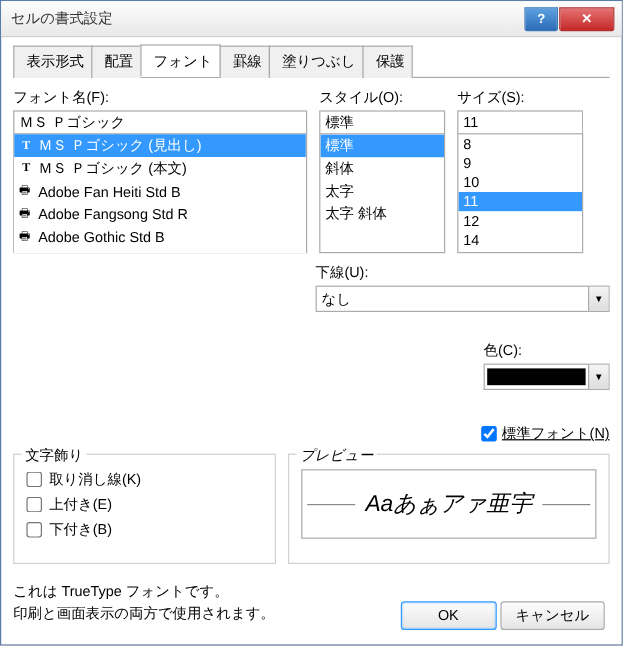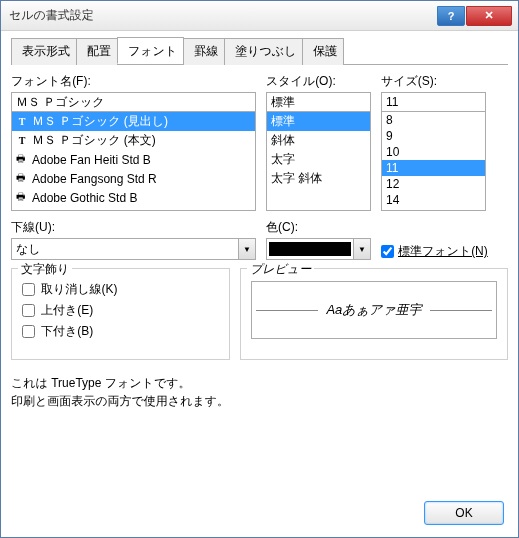--- a/index.html
+++ b/index.html
@@ -19,38 +19,38 @@
 .col-font { width: 245px; }
 .col-style { width: 105px; }
 .col-size { width: 105px; }
 .lbl { margin-bottom: 2px; display: block; }
 .txtbox { width: 100%; height: 20px; border: 1px solid #ababab; padding: 2px 4px; background: #fff; }
 .listbox { width: 100%; height: 100px; border: 1px solid #ababab; background: #fff; overflow-y: scroll; margin-top: -1px;}
 .listbox .item { padding: 1px 4px; display: flex; align-items: center; gap: 4px; white-space: nowrap;}
 .listbox .item.sel { background: #3399ff; color: #fff; }
 .icon-tt { font-family: serif; font-weight: bold; font-size: 10px; width:12px; text-align:center;}
 .icon-pr { font-size: 10px; width:12px;}
-.row2 { display: flex; gap: 10px; margin-top: 8px; align-items:flex-end;}
+.row2 { display: flex; gap: 24px; margin-top: 8px; align-items:flex-end;flex-direction:column;}
 .col-under { width: 245px; }
 .col-color { width: 105px; }
 .combo { width: 100%; height: 22px; border: 1px solid #ababab; display: flex; align-items:center; background:#fff;}
 .combo .val { flex:1; padding: 2px 4px; }
 .combo .colorval { flex:1; margin:2px; background:#000; height:14px;}
 .combo .arrow { width:17px; height:20px; background:linear-gradient(#f5f5f5,#ddd); border-left:1px solid #ababab; display:flex; align-items:center; justify-content:center; font-size:8px;}
 .chk-std { margin-top: 4px; display:flex; align-items:center; gap:4px;}
 .row3 { display: flex; gap: 10px; margin-top: 8px; }
 .group { border: 1px solid #d0d0d0; padding: 8px 10px 10px 10px; position: relative; }
 .group .gtitle { position: absolute; top: -8px; left: 6px; background: #fff; padding: 0 3px; }
 .g-deco { width: 219px; height: 92px;}
 .g-prev { width: 220px; height: 92px; flex:1;font-style:italic;}
 .chk { display: flex; align-items: center; gap: 6px; margin: 4px 0; }
 .chk input { width:13px; height:13px;}
 .preview-box { border: 1px solid #ababab; height: 58px; display: flex; align-items: center; justify-content: center; background: #fff; margin-top:4px;}
 .preview-box .pline { border-bottom: 1px solid #888; flex:1; margin:0 4px;}
-.preview-box .ptxt { padding: 0 4px; font-size:13px;}
+.preview-box .ptxt { padding: 0 4px; font-size:19px;}
 .note { margin-top: 14px; line-height: 1.5; }
 .footer { position: absolute; bottom: 12px; right: 14px; display: flex; gap: 3px; }
 .btn { min-width: 80px; height: 24px; border: 1px solid #ababab; background: linear-gradient(#fdfdfd,#e5e5e5); border-radius: 3px; cursor: pointer; padding:0 12px;}
 .btn.default { border: 1px solid #3399ff; box-shadow: 0 0 2px #77bbff inset;}
 </style>
 </head>
 <body>
 
 <div class="window">
   <div class="titlebar">
@@ -192,15 +192,16 @@
       </div>
     </div>
 
     <div class="note">
       <div>これは TrueType フォントです。</div>
       <div>印刷と画面表示の両方で使用されます。</div>
     </div>
 
     <div class="footer">
       <button class="btn default">OK</button>
+      <button class="btn">キャンセル</button>
     </div>
   </div>
 </div>
 
 </body></html>

